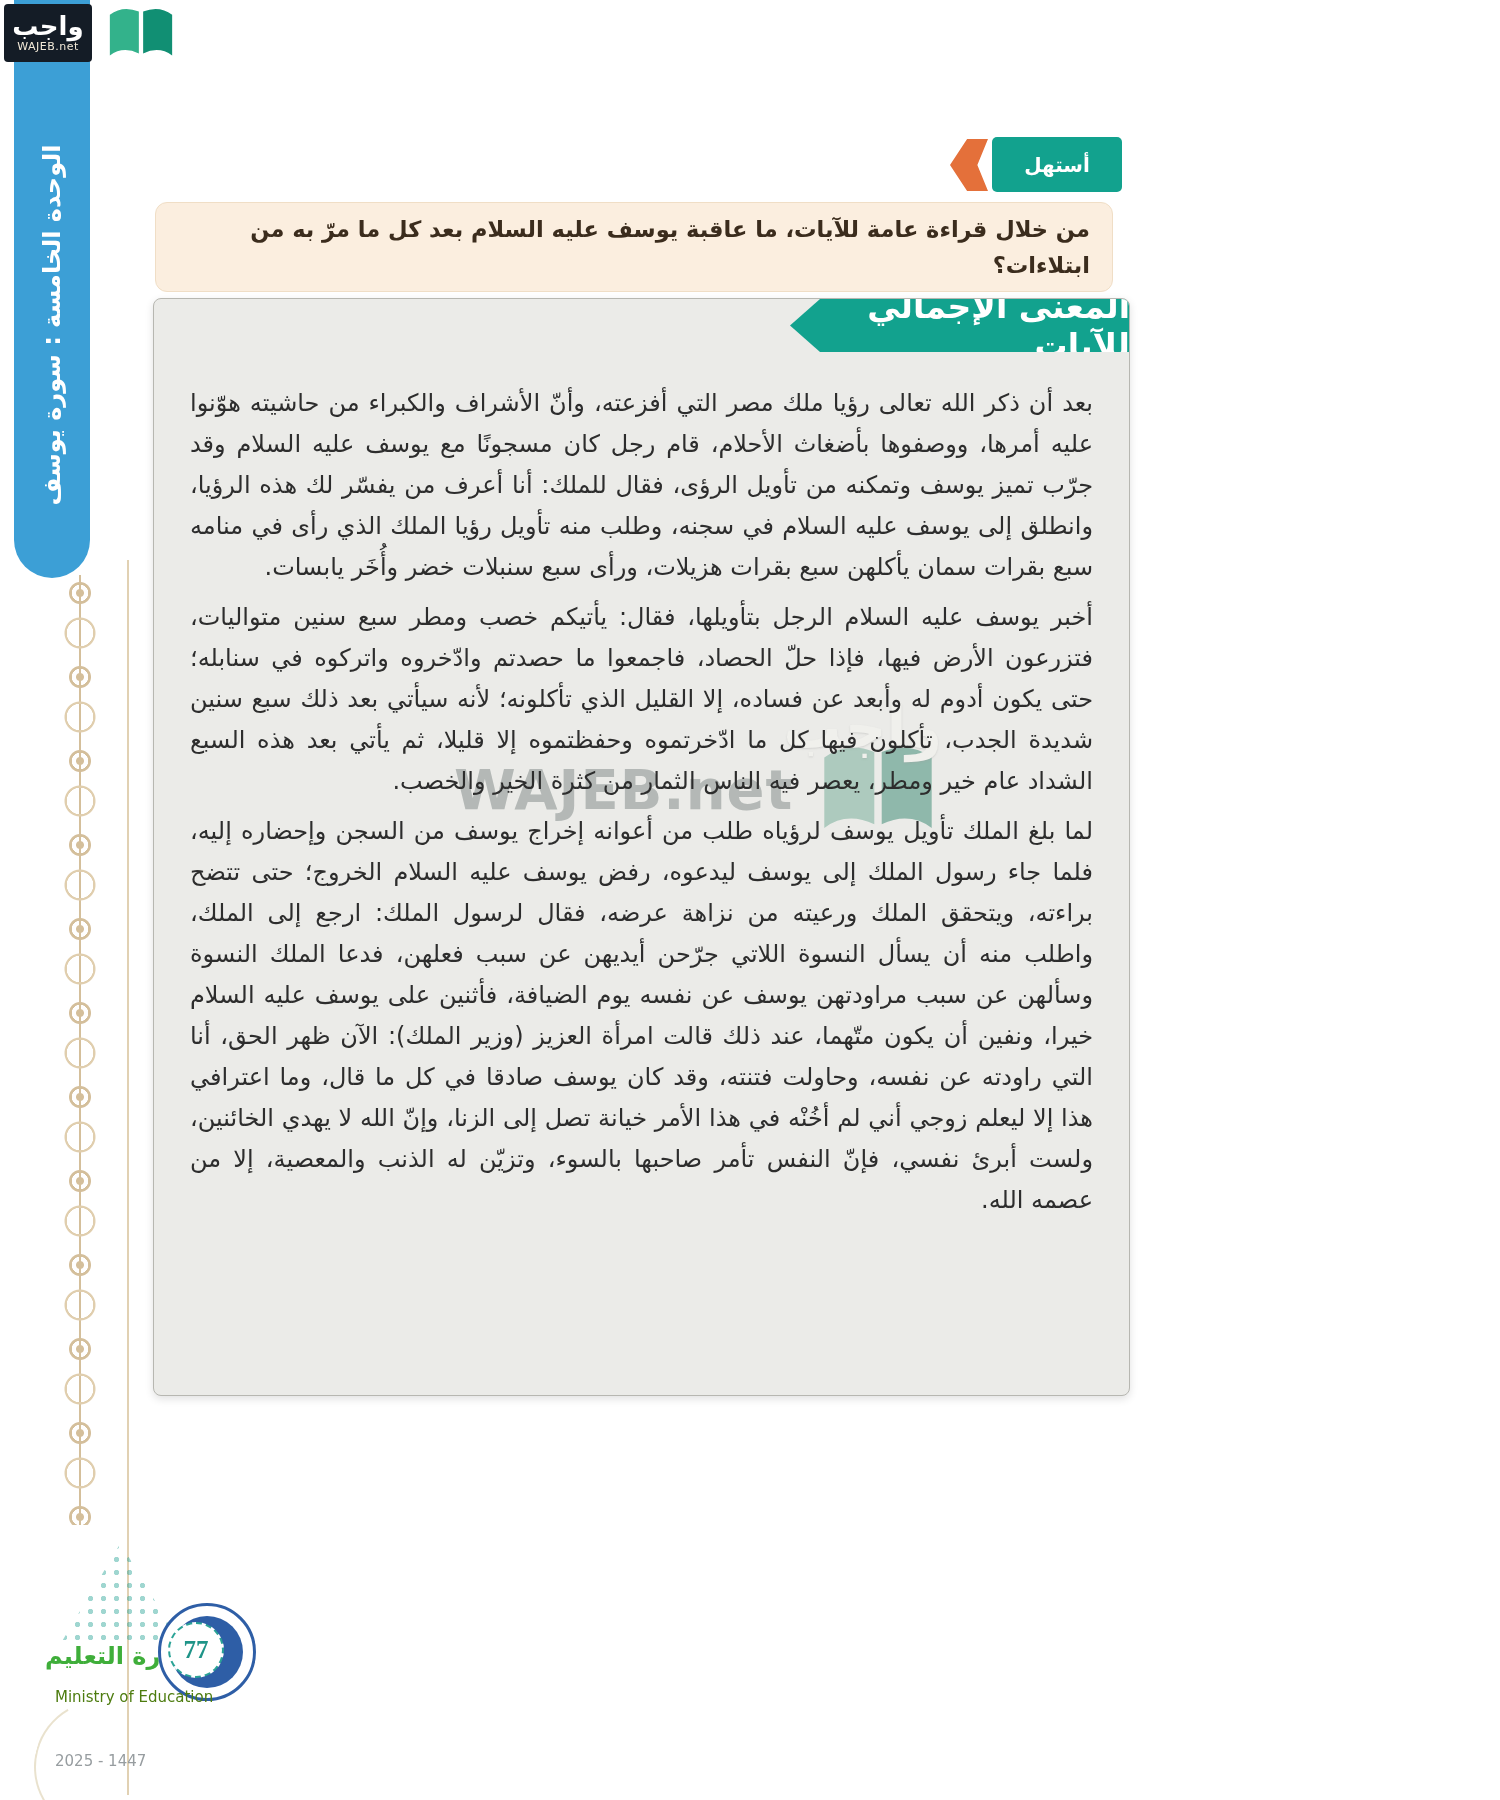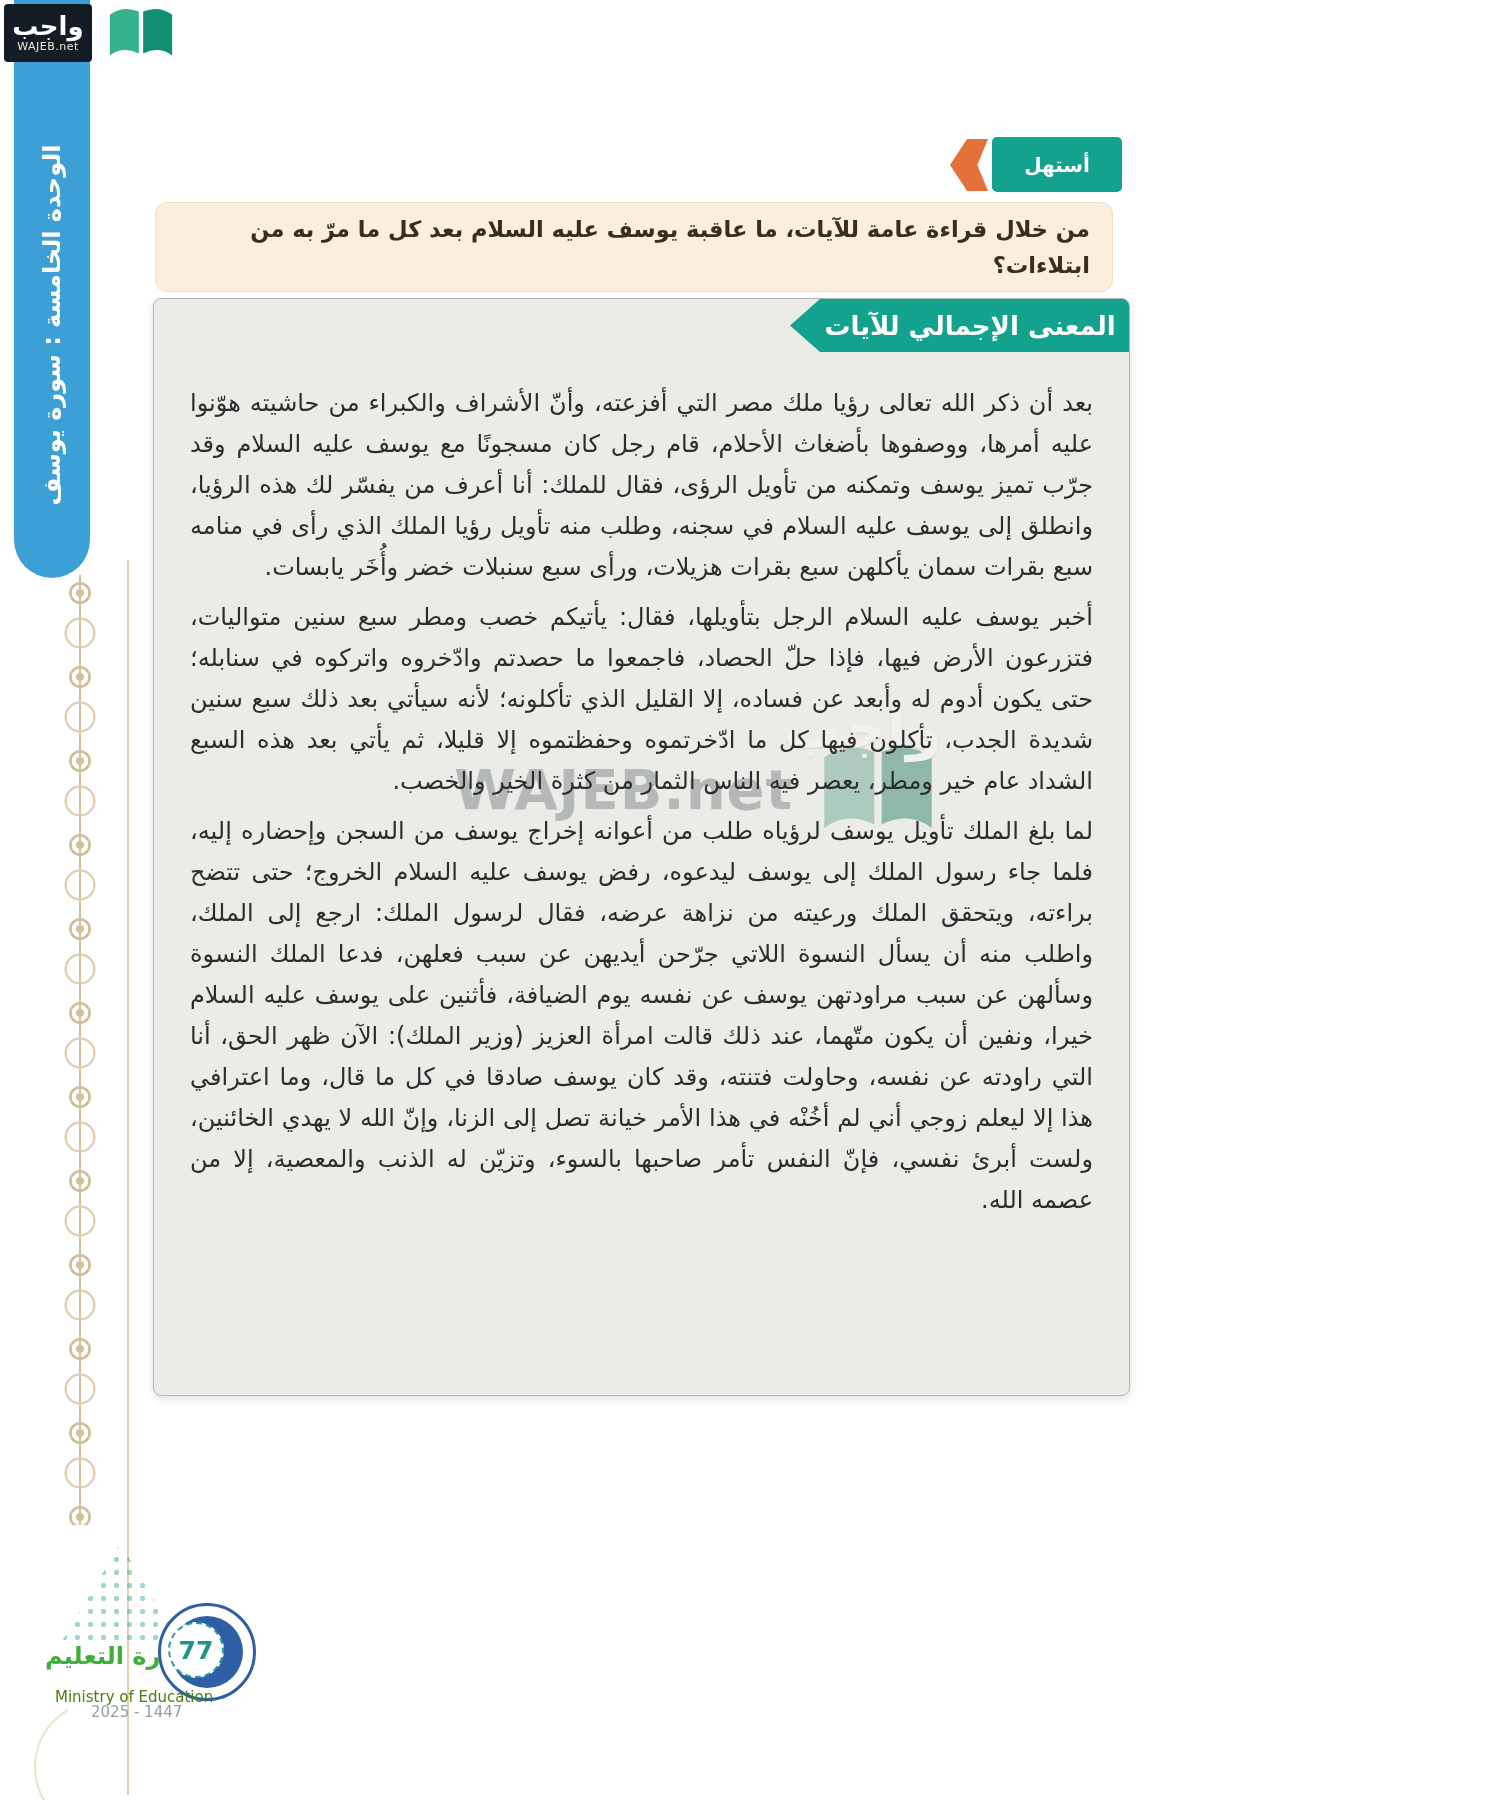--- a/index.html
+++ b/index.html
@@ -85,21 +85,21 @@
     position:absolute; left:153px; top:298px; width:975px; height:1096px;
     background:#EBEBE8; border:1px solid #b7b7b1; border-radius:8px;
     box-shadow:0 3px 8px rgba(0,0,0,.12);
     overflow:hidden;
   }
   .meaning-banner {
     position:absolute; top:0; right:-1px; width:340px; height:53px; z-index:3;
     background:#12A28E; color:#fff;
     clip-path:polygon(0 50%, 30px 0, 100% 0, 100% 100%, 30px 100%);
     display:flex; align-items:center; justify-content:center; padding-left:20px;
-    font-size:26px; font-weight:bold; direction:rtl; box-sizing:border-box;
+    font-size:33px; font-weight:bold; direction:rtl; box-sizing:border-box;
   }
   .body-text {
     position:absolute; top:84px; right:36px; left:36px; z-index:2;
     direction:rtl; text-align:justify;
     font-size:24px; line-height:41px; color:#2d2d2d;
   }
   .body-text p { margin:0 0 9px 0; }
 
   
   .watermark {
@@ -137,24 +137,24 @@
     position:absolute; left:50%; top:50%; width:26px; height:30px; z-index:1;
     transform:translate(-50%,-55%);
     background:#ffffff;
     clip-path:polygon(50% 0, 68% 38%, 100% 45%, 68% 55%, 58% 100%, 42% 100%, 32% 55%, 0 45%, 32% 38%);
     opacity:.9;
   }
   .page-circle {
     position:absolute; left:168px; top:1622px; width:56px; height:56px; z-index:3;
     background:#ffffff; border:2px dashed #2aa396; border-radius:50%;
     display:flex; align-items:center; justify-content:center;
-    color:#1f9488; font-size:25px; font-weight:bold; box-sizing:border-box;
+    color:#1f9488; font-size:25px; font-weight:bold; box-sizing:border-box;font-family:Liberation Serif, serif;
   }
   .ministry-en { position:absolute; left:55px; top:1688px; font-size:15px; color:#4d7c0f; z-index:4; }
-  .ministry-year { position:absolute; left:55px; top:1703px; font-size:15px; color:#979da0; z-index:4;margin-left:36px; }
+  .ministry-year { position:absolute; left:55px; top:1752px; font-size:15px; color:#979da0; z-index:4; }
 </style>
 </head>
 <body>
 
 <div class="page">
 
   <div class="unit-bar"></div>
   <div class="unit-title">الوحدة الخامسة : سورة يوسف</div>
 
   <div class="ornament-strip"></div>

